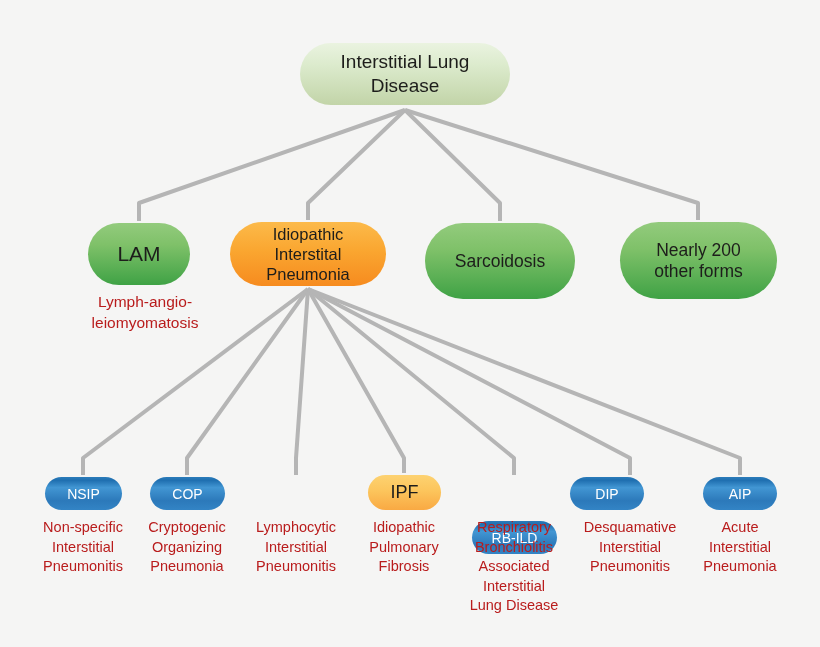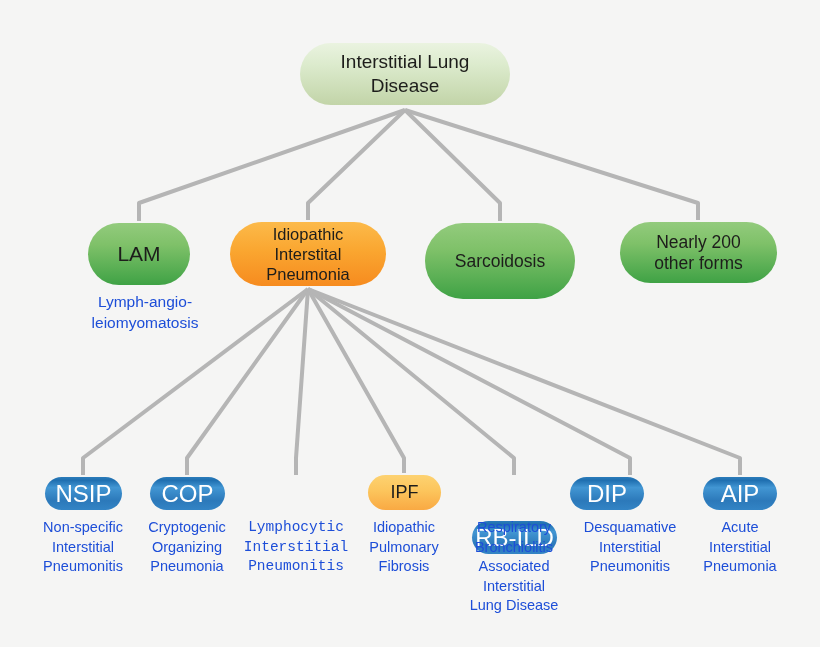--- a/index.html
+++ b/index.html
@@ -45,33 +45,33 @@
   }
   .pill.green {
     background: linear-gradient(180deg, #93cb7d 0%, #7fc169 35%, #3fa245 100%);
   }
   .pill.orange {
     background: linear-gradient(180deg, #fcba4a 0%, #faa630 45%, #f68b1f 100%);
   }
   .pill.blue {
     background: linear-gradient(180deg, #2b7cba 0%, #1f6fb0 10%, #4296d3 32%, #2c79ba 72%, #3384c5 100%);
     color: #ffffff;
-    font-size: 24px;
+    font-size: 14px;
   }
   .pill.yellow {
     background: linear-gradient(180deg, #fdd271 0%, #fcc55c 45%, #f9a943 100%);
     font-size: 18px;
   }
   .sub {
     position: absolute;
     text-align: center;
     white-space: pre-line;
     font-size: 14.5px;
     line-height: 19.5px;
-    color: #1d4ed8;
+    color: #b91c1c;
   }
 </style>
 </head>
 <body>
 
 <div id="stage">
 
   <svg id="connectors" viewBox="0 0 820 647" xmlns="http://www.w3.org/2000/svg">
 
     <polyline points="405,110 139,203 139,221"></polyline>
@@ -92,21 +92,21 @@
 Disease</div>
 
   <div class="pill green" style="left:88px; top:223px; width:102px; height:62px; font-size:21px;">LAM</div>
 
   <div class="pill orange" style="left:230px; top:222px; width:156px; height:64px; font-size:16.5px; line-height:20px;">Idiopathic
 Interstital
 Pneumonia</div>
 
   <div class="pill green" style="left:425px; top:223px; width:150px; height:76px; font-size:17.5px;">Sarcoidosis</div>
 
-  <div class="pill green" style="left:620px; top:222px; width:157px; height:61px; font-size:17.5px; line-height:21px;">Nearly 200
+  <div class="pill green" style="left:620px; top:222px; width:157px; height:77px; font-size:17.5px; line-height:21px;">Nearly 200
 other forms</div>
 
   <div class="sub" style="left:57px; top:291px; width:176px; font-size:15.5px; line-height:21px;">Lymph-angio-
 leiomyomatosis</div>
 
   <div class="pill blue" style="left:45px; top:477px; width:77px; height:33px;">NSIP</div>
 
   <div class="pill blue" style="left:150px; top:477px; width:75px; height:33px;">COP</div>
 
 
@@ -119,21 +119,21 @@
   <div class="pill blue" style="left:703px; top:477px; width:74px; height:33px;">AIP</div>
 
   <div class="sub" style="left:13px; top:518px; width:140px;">Non-specific
 Interstitial
 Pneumonitis</div>
 
   <div class="sub" style="left:117px; top:518px; width:140px;">Cryptogenic
 Organizing
 Pneumonia</div>
 
-  <div class="sub" style="left:226px; top:518px; width:140px;font-family:Liberation Mono, monospace;">Lymphocytic
+  <div class="sub" style="left:226px; top:518px; width:140px;">Lymphocytic
 Interstitial
 Pneumonitis</div>
 
   <div class="sub" style="left:334px; top:518px; width:140px;">Idiopathic
 Pulmonary
 Fibrosis</div>
 
   <div class="sub" style="left:444px; top:518px; width:140px;">Respiratory
 Bronchiolitis
 Associated

